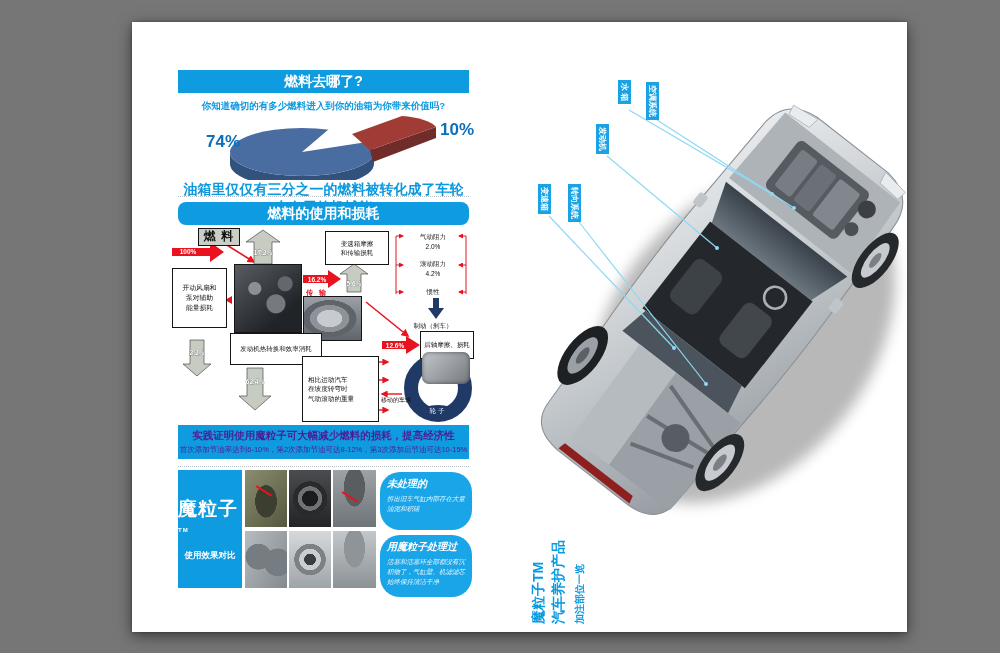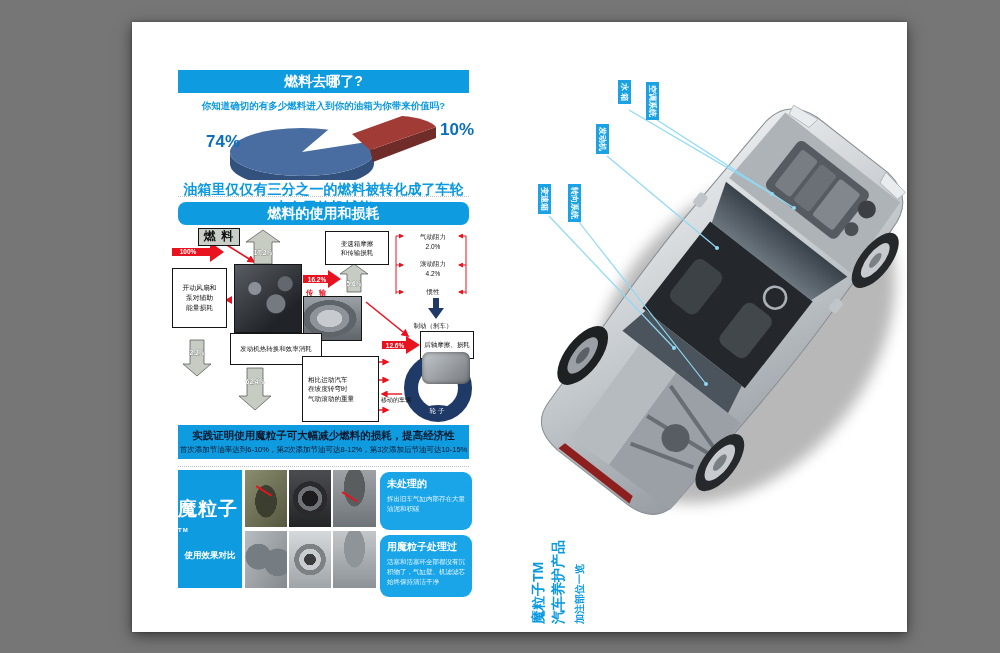--- a/index.html
+++ b/index.html
@@ -30,34 +30,34 @@
   .trans-ph{background:
      radial-gradient(ellipse at 45% 50%, #c7cbcf 0 28%, #8e9399 29% 44%, #5f646a 45% 60%, rgba(0,0,0,0) 61%),
      linear-gradient(#9aa0a5,#60656b);}
   .diff-ph{position:absolute;border-radius:7px;background:linear-gradient(135deg,#c2c7cb,#75797e);
      box-shadow:inset 0 0 4px rgba(0,0,0,.5);}
   .rlabel{position:absolute;text-align:center;line-height:1.5;}
   .redtxt{position:absolute;color:#e8131f;font-weight:bold;font-size:7px;letter-spacing:2px;}
   .wheel-tag{position:absolute;background:#203a68;color:#fff;border-radius:50%;
      display:flex;align-items:center;justify-content:center;font-size:6.5px;letter-spacing:2px;}
   
-  .banner{position:absolute;left:46px;top:403px;width:291px;height:34px;background:#0f9be0;color:#0f172a;
+  .banner{position:absolute;left:46px;top:403px;width:291px;height:34px;background:#0f9be0;color:#4c1d95;
      display:flex;flex-direction:column;align-items:center;justify-content:center;}
   .banner .l1{font-weight:bold;font-size:10.5px;}
   .banner .l2{font-size:7.5px;margin-top:2px;}
   
   .brand-box{position:absolute;left:46px;top:448px;width:64px;height:118px;background:#0f9be0;color:#fff;
      display:flex;flex-direction:column;align-items:center;justify-content:center;}
   .brand{font-size:19px;font-weight:bold;letter-spacing:1px;}
   .brand sup{font-size:6px;}
   .brand-sub{font-size:8.5px;font-weight:bold;margin-top:6px;}
   .pgrid{position:absolute;left:113px;top:448px;width:131px;height:118px;}
   .pcell{position:absolute;width:42px;height:57px;}
   .redmark{position:absolute;width:18px;height:1.5px;background:#e8131f;transform:rotate(32deg);}
-  .bubble{position:absolute;left:248px;width:92px;background:#19a5e8;border-radius:9px;color:#fff;padding:5px 7px;box-sizing:border-box;}
+  .bubble{position:absolute;left:248px;width:92px;background:#19a5e8;border-radius:20px;color:#fff;padding:5px 7px;box-sizing:border-box;font-style:italic;}
   .bubble .bt{font-weight:bold;font-size:10px;margin-bottom:3px;}
   .bubble .bd{font-size:6.5px;line-height:1.55;color:#e7f6ff;}
   
   .part-tag{position:absolute;background:#1ba2e4;color:#fff;font-size:8px;font-weight:bold;
      height:13px;line-height:13px;padding:0 3px;white-space:nowrap;
      transform-origin:top left;transform:rotate(90deg) translateY(-100%);}
   .footer-rot{position:absolute;left:398px;top:462px;width:84px;height:140px;}
   .footer-rot .inner{width:140px;height:84px;transform-origin:top left;
      transform:rotate(-90deg) translate(-100%,0);color:#0a9ae2;}
   .footer-rot .f1{font-size:14px;font-weight:bold;}

